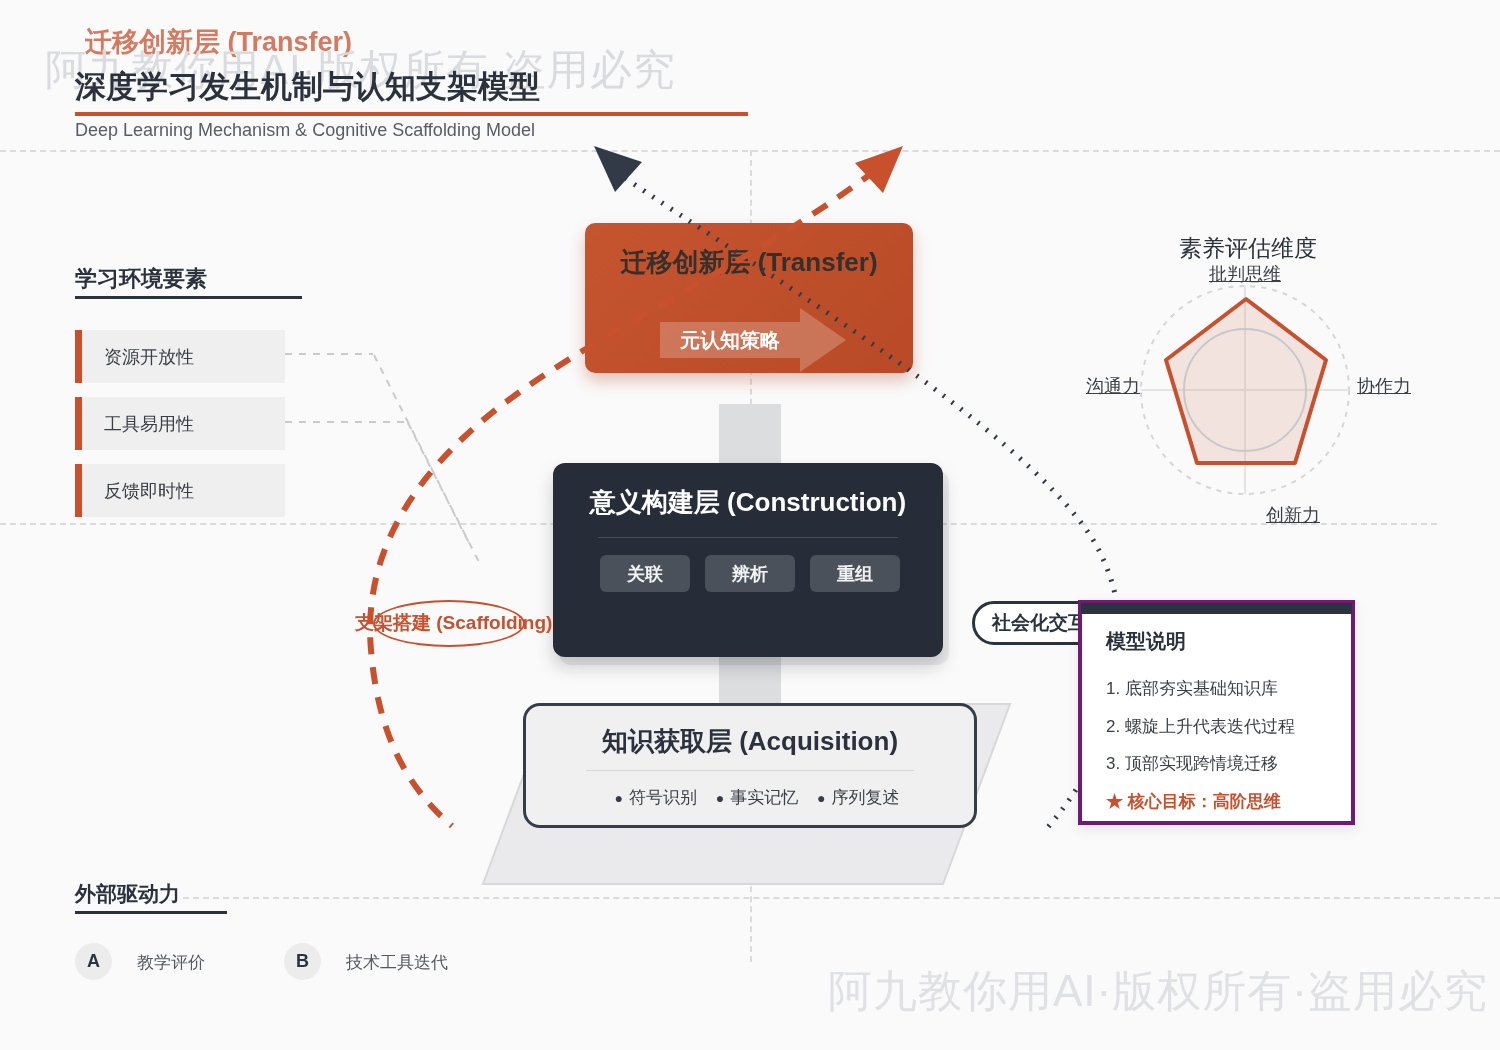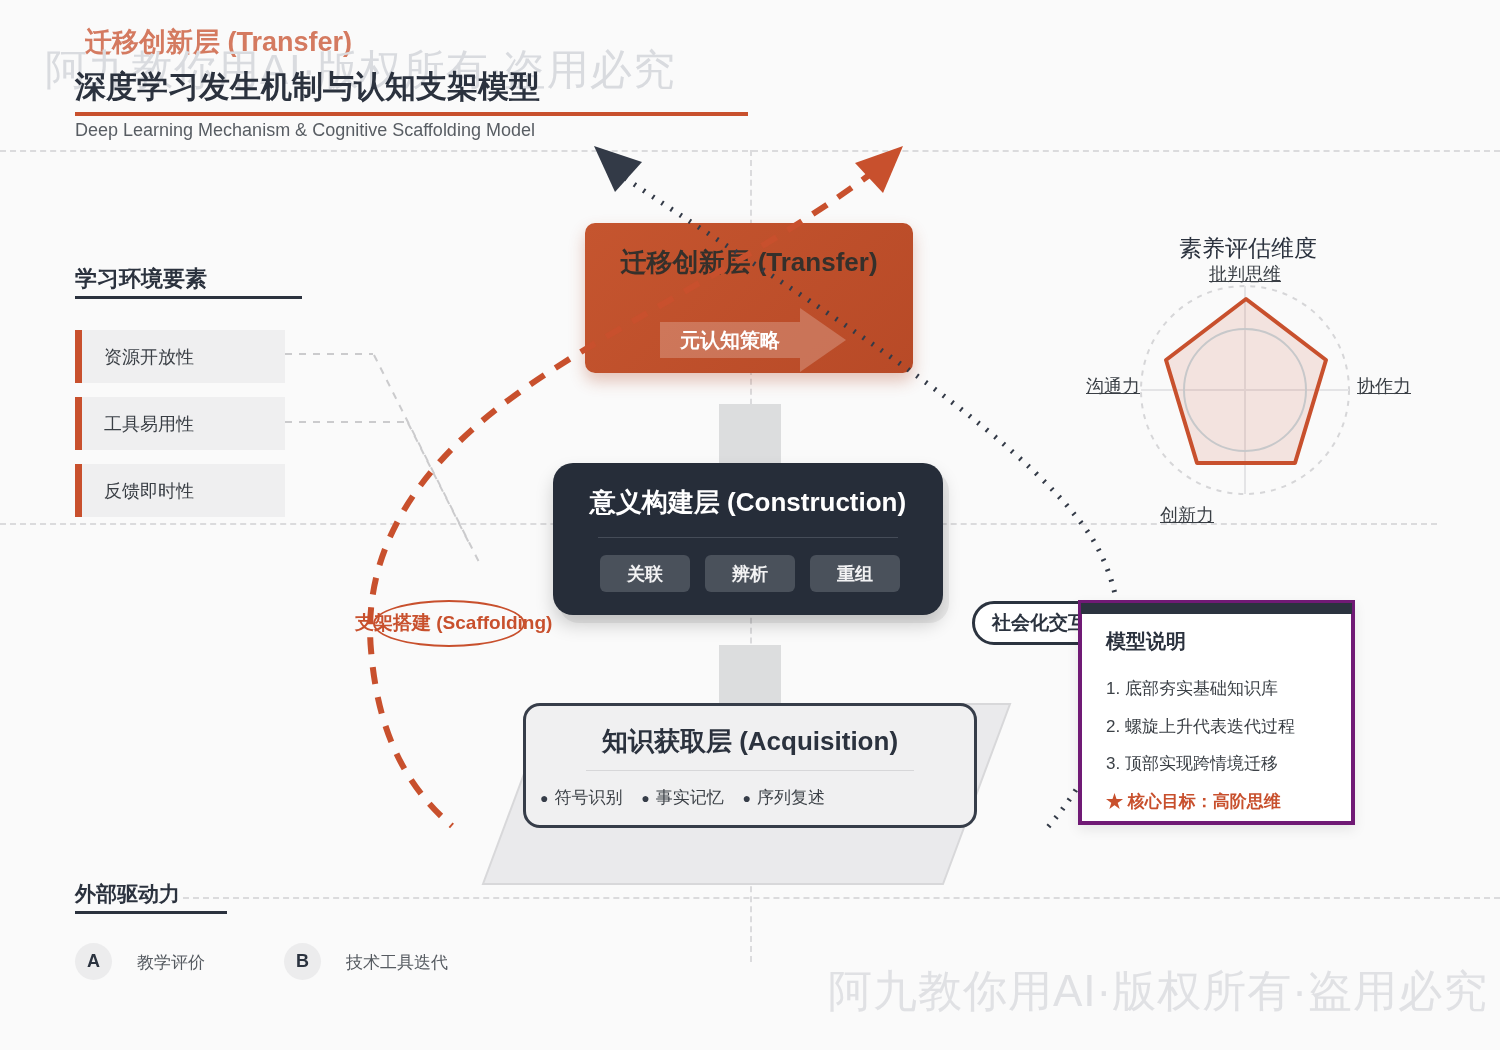--- a/index.html
+++ b/index.html
@@ -26,31 +26,31 @@
 
   
   .transfer-box{position:absolute;left:585px;top:223px;width:328px;height:150px;border-radius:10px;z-index:5;
                 background:linear-gradient(135deg,#C5552F,#B84A27);box-shadow:0 8px 16px rgba(175,66,32,.30);}
   .transfer-title{position:absolute;left:0;right:0;top:22px;text-align:center;font-size:26px;font-weight:bold;color:#35302B;}
   .meta-arrow{position:absolute;left:75px;top:99px;width:140px;height:36px;background:rgba(255,255,255,.22);
               display:flex;align-items:center;justify-content:center;font-size:20px;font-weight:bold;color:#FFFFFF;}
   .meta-arrow-tip{position:absolute;left:215px;top:85px;width:0;height:0;border-top:32px solid transparent;
                   border-bottom:32px solid transparent;border-left:46px solid rgba(255,255,255,.22);}
   .conn-rect{position:absolute;width:62px;background:#DCDDDE;z-index:4;}
-  .construction-box{position:absolute;left:553px;top:463px;width:390px;height:152px;border-radius:20px;background:#262D39;z-index:5;
+  .construction-box{position:absolute;left:553px;top:463px;width:390px;height:194px;border-radius:12px;background:#262D39;z-index:5;
                     box-shadow:6px 8px 0 rgba(0,0,0,.06),0 10px 18px rgba(0,0,0,.18);}
   .construction-title{position:absolute;left:0;right:0;top:22px;text-align:center;font-size:26px;font-weight:bold;color:#FFFFFF;}
   .construction-rule{position:absolute;left:45px;right:45px;top:74px;height:1px;background:#454C58;}
   .chip{position:absolute;top:92px;width:90px;height:37px;background:#4A515B;border-radius:6px;color:#F3F3F4;
         display:flex;align-items:center;justify-content:center;font-size:18px;font-weight:bold;}
   .acquisition-box{position:absolute;left:523px;top:703px;width:454px;height:125px;border-radius:17px;background:#F0F0F1;
                    border:3px solid #363D49;z-index:5;}
   .acquisition-title{position:absolute;left:0;right:0;top:18px;text-align:center;font-size:26px;font-weight:bold;color:#2B323E;}
   .acquisition-rule{position:absolute;left:60px;right:60px;top:64px;height:1px;background:#D7D7D9;}
-  .acquisition-bullets{position:absolute;left:0;right:0;top:80px;font-size:17px;color:#3C4147;}
+  .acquisition-bullets{position:absolute;left:0;right:0;top:80px;text-align:center;font-size:17px;color:#3C4147;}
   .acquisition-bullets .dot{color:#363D49;font-size:14px;margin:0 6px 0 14px;}
   .platform{position:absolute;z-index:2;}
 
   
   .scaffold-oval{position:absolute;left:373px;top:600px;width:152px;height:47px;border:2px solid #C8502D;border-radius:50%;
                  background:#FAFAFA;z-index:7;}
   .scaffold-text{position:absolute;left:355px;top:610px;width:195px;text-align:center;font-size:19px;font-weight:bold;color:#C8502D;z-index:7;white-space:nowrap;}
   .interaction-pill{position:absolute;left:972px;top:601px;width:190px;height:44px;border:3px solid #2B333F;border-radius:24px;
                     background:#FFFFFF;z-index:6;display:flex;align-items:center;padding-left:17px;font-size:19px;font-weight:bold;color:#2B333F;}
 
@@ -174,21 +174,21 @@
   <div class="radar-title">素养评估维度</div>
   <svg class="radar" width="320" height="310" viewBox="0 0 320 310">
     <circle cx="155" cy="162" r="104" fill="none" stroke="#D6D6D8" stroke-width="2" stroke-dasharray="5 6"></circle>
     <line x1="51" y1="162" x2="259" y2="162" stroke="#E4E4E6" stroke-width="2"></line>
     <line x1="155" y1="58" x2="155" y2="266" stroke="#E4E4E6" stroke-width="2"></line>
     <polygon points="156,71 236,132 205,235 107,235 76,132" fill="rgba(201,80,44,0.13)" stroke="#C8502D" stroke-width="4" stroke-linejoin="round"></polygon>
     <circle cx="155" cy="162" r="61" fill="none" stroke="#C7C8CA" stroke-width="2"></circle>
   </svg>
   <div class="radar-label" style="left:1165px;top:262px;width:160px;text-align:center;">批判思维</div>
   <div class="radar-label" style="left:1357px;top:374px;">协作力</div>
-  <div class="radar-label" style="left:1160px;top:503px;width:160px;text-align:left;">创新力</div>
+  <div class="radar-label" style="left:1160px;top:503px;width:160px;text-align:right;">创新力</div>
   <div class="radar-label" style="left:1086px;top:374px;">沟通力</div>
 
   <div class="drivers-heading">外部驱动力</div>
   <div class="drivers-rule"></div>
   <div class="driver-badge" style="left:75px;">A</div>
   <div class="driver-label" style="left:137px;">教学评价</div>
   <div class="driver-badge" style="left:284px;">B</div>
   <div class="driver-label" style="left:346px;">技术工具迭代</div>
 
 </div>

